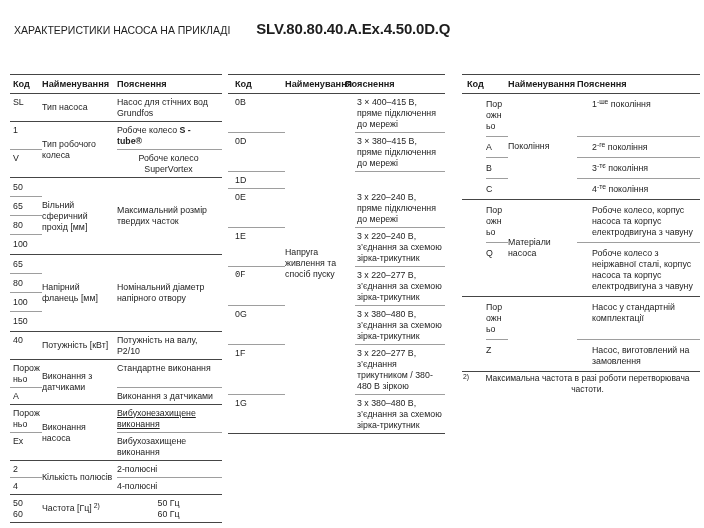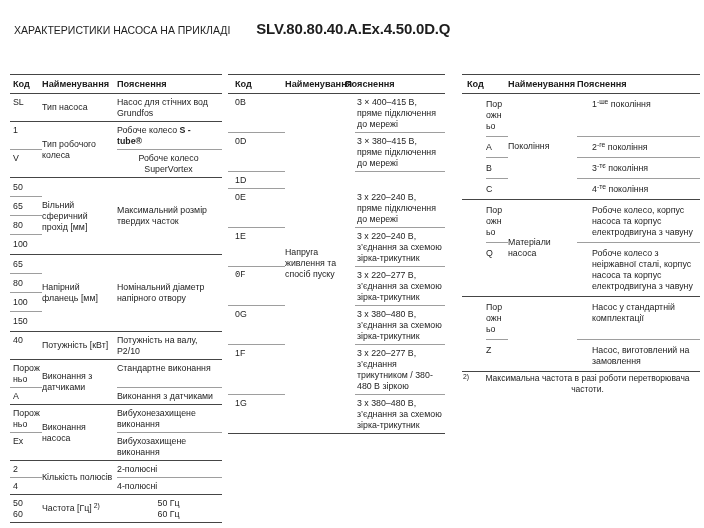--- a/index.html
+++ b/index.html
@@ -106,21 +106,21 @@
       </div>
       <div class="group">
         <div class="cell code div-b" style="grid-row: 1;">Порожньо</div>
         <div class="cell expl div-b" style="grid-row: 1;">Стандартне виконання</div>
         <div class="cell code" style="grid-row: 2;">A</div>
         <div class="cell expl" style="grid-row: 2;">Виконання з датчиками</div>
         <div class="cell name" style="grid-row: 1 / span 2;">Виконання з датчиками</div>
       </div>
       <div class="group">
         <div class="cell code div-b" style="grid-row: 1;">Порожньо</div>
-        <div class="cell expl div-b" style="grid-row: 1;">Вибухонезахищене виконання</div>
+        <div class="cell expl div-b" style="grid-row: 1; text-decoration: underline;">Вибухонезахищене виконання</div>
         <div class="cell code" style="grid-row: 2;">Ex</div>
         <div class="cell expl" style="grid-row: 2;">Вибухозахищене виконання</div>
         <div class="cell name" style="grid-row: 1 / span 2;">Виконання насоса</div>
       </div>
       <div class="group">
         <div class="cell code div-b" style="grid-row: 1;">2</div>
         <div class="cell expl div-b" style="grid-row: 1;">2-полюсні</div>
         <div class="cell code" style="grid-row: 2;">4</div>
         <div class="cell expl" style="grid-row: 2;">4-полюсні</div>
         <div class="cell name" style="grid-row: 1 / span 2;">Кількість полюсів</div>

